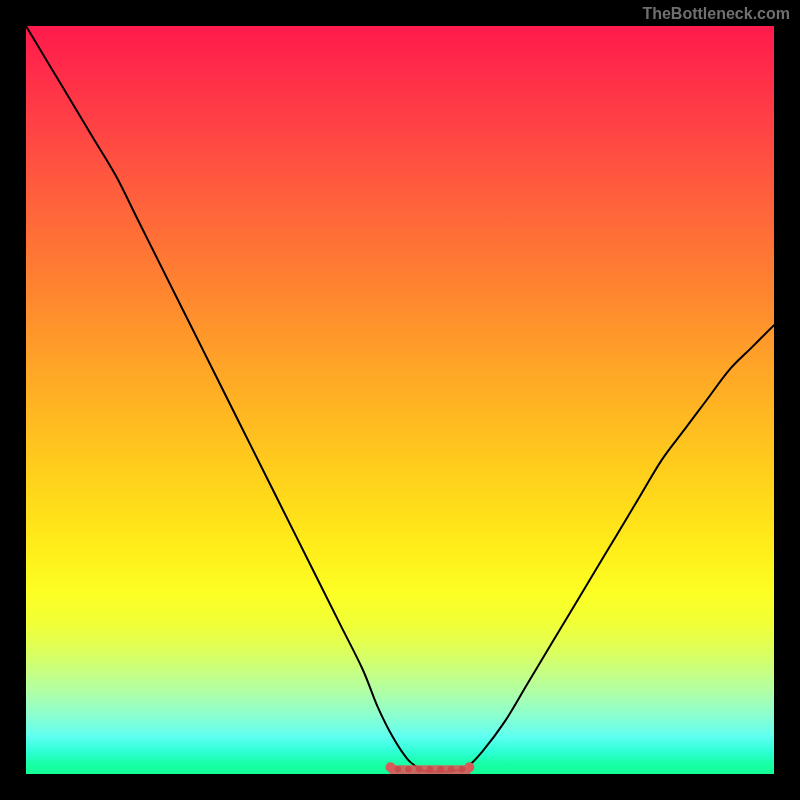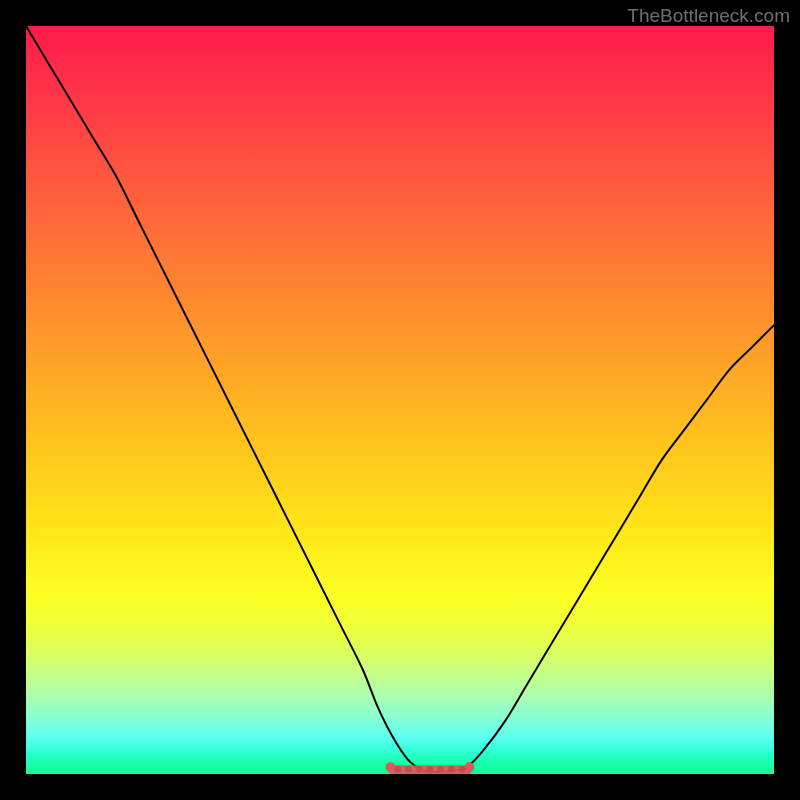--- a/index.html
+++ b/index.html
@@ -61,22 +61,22 @@
     left: 0;
     top: 0;
     width: 100%;
     height: 100%;
   }
   .watermark {
     position: absolute;
     top: 5px;
     right: 10px;
     color: #6f6f6f;
-    font-size: 19px;
-    font-weight: 400;
+    font-size: 16px;
+    font-weight: 700;
     letter-spacing: 0px;
   }
 </style>
 </head>
 <body>
 
 <div class="frame">
 
   <div class="watermark">TheBottleneck.com</div>
 

